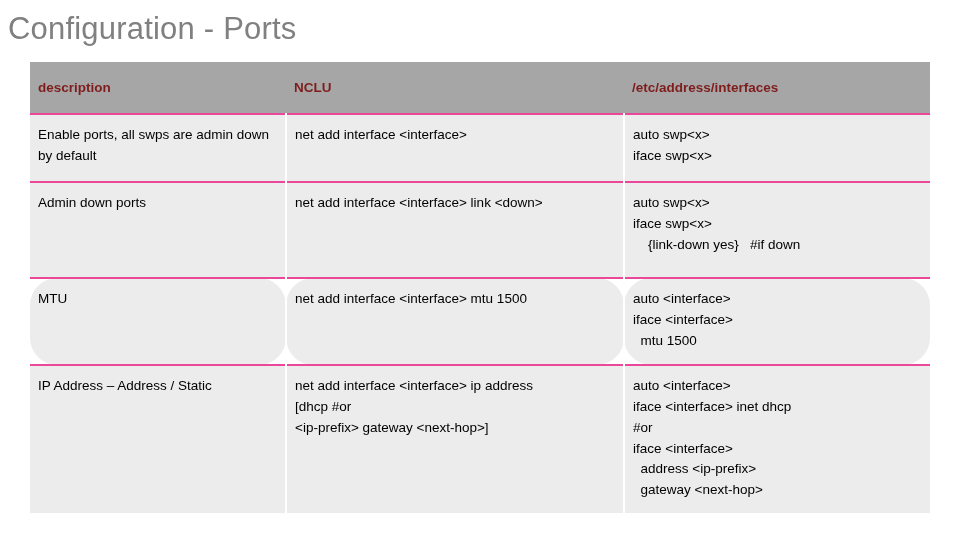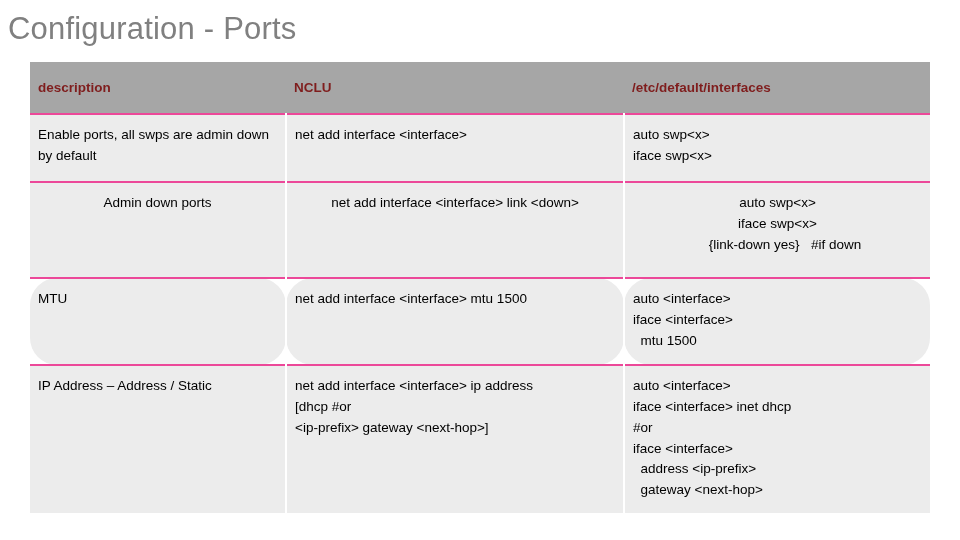--- a/index.html
+++ b/index.html
@@ -66,21 +66,21 @@
     vertical-align: top;
     padding: 10px 8px 12px 8px;
     border-top: 2px solid #ec4899;
     line-height: 1.55;
   }
   table.cfg tbody tr td:nth-child(1),
   table.cfg tbody tr td:nth-child(2) {
     border-right: 2px solid #ffffff;
   }
   .row-1 td { height: 44px; }
-  .row-2 td { height: 72px; text-align: center; }
+  .row-2 td { height: 72px; }
   .row-3 td { height: 50px; border-radius: 27px; }
   .row-4 td { height: 108px; }
 
   .cell-lines { white-space: pre-wrap; }
 </style>
 </head>
 <body>
 
 <div class="slide">
 
@@ -90,21 +90,21 @@
     <table class="cfg">
       <colgroup>
         <col class="c1">
           <col class="c2">
           <col class="c3">
       </colgroup>
       <thead>
         <tr>
           <th>description</th>
           <th>NCLU</th>
-          <th>/etc/default/interfaces</th>
+          <th>/etc/address/interfaces</th>
         </tr>
       </thead>
       <tbody>
         <tr class="row-1">
           <td class="cell-lines">Enable ports, all swps are admin down by default</td>
           <td class="cell-lines">net add interface &lt;interface&gt;</td>
           <td class="cell-lines">auto swp&lt;x&gt;
 iface swp&lt;x&gt;</td>
         </tr>
         <tr class="row-2">

